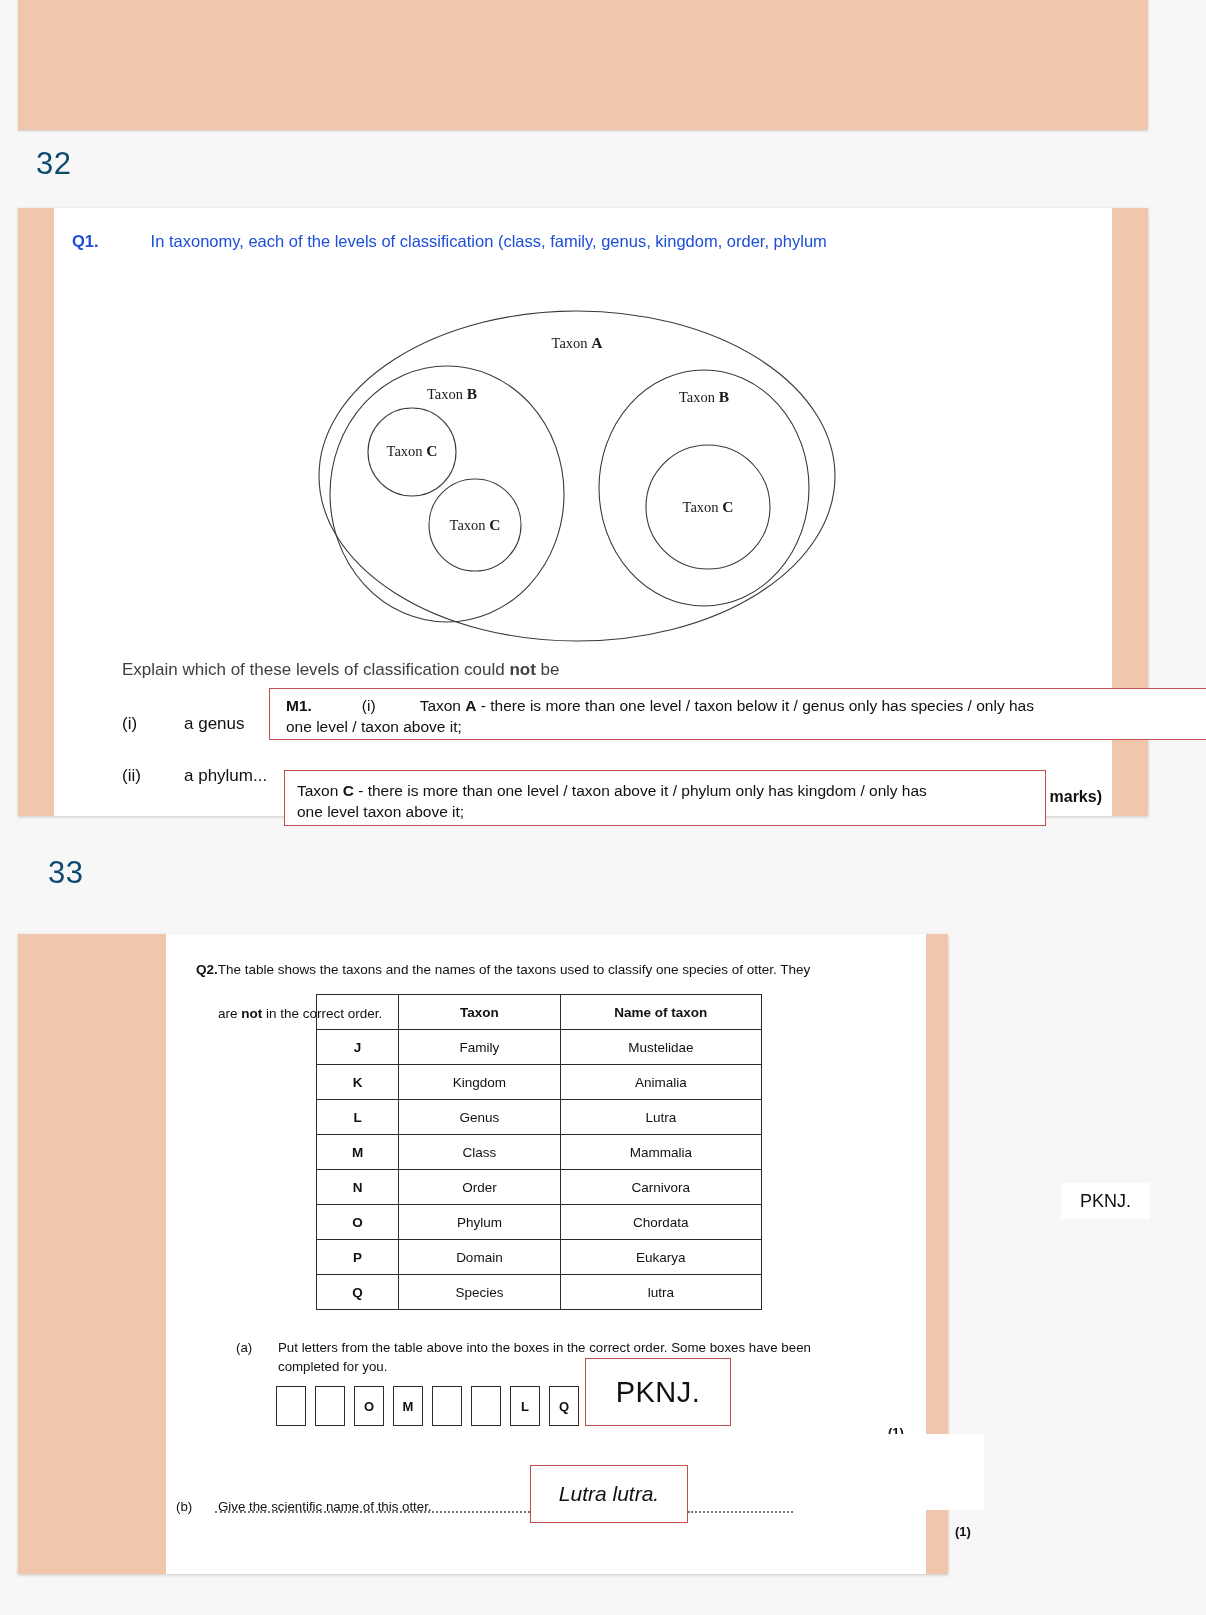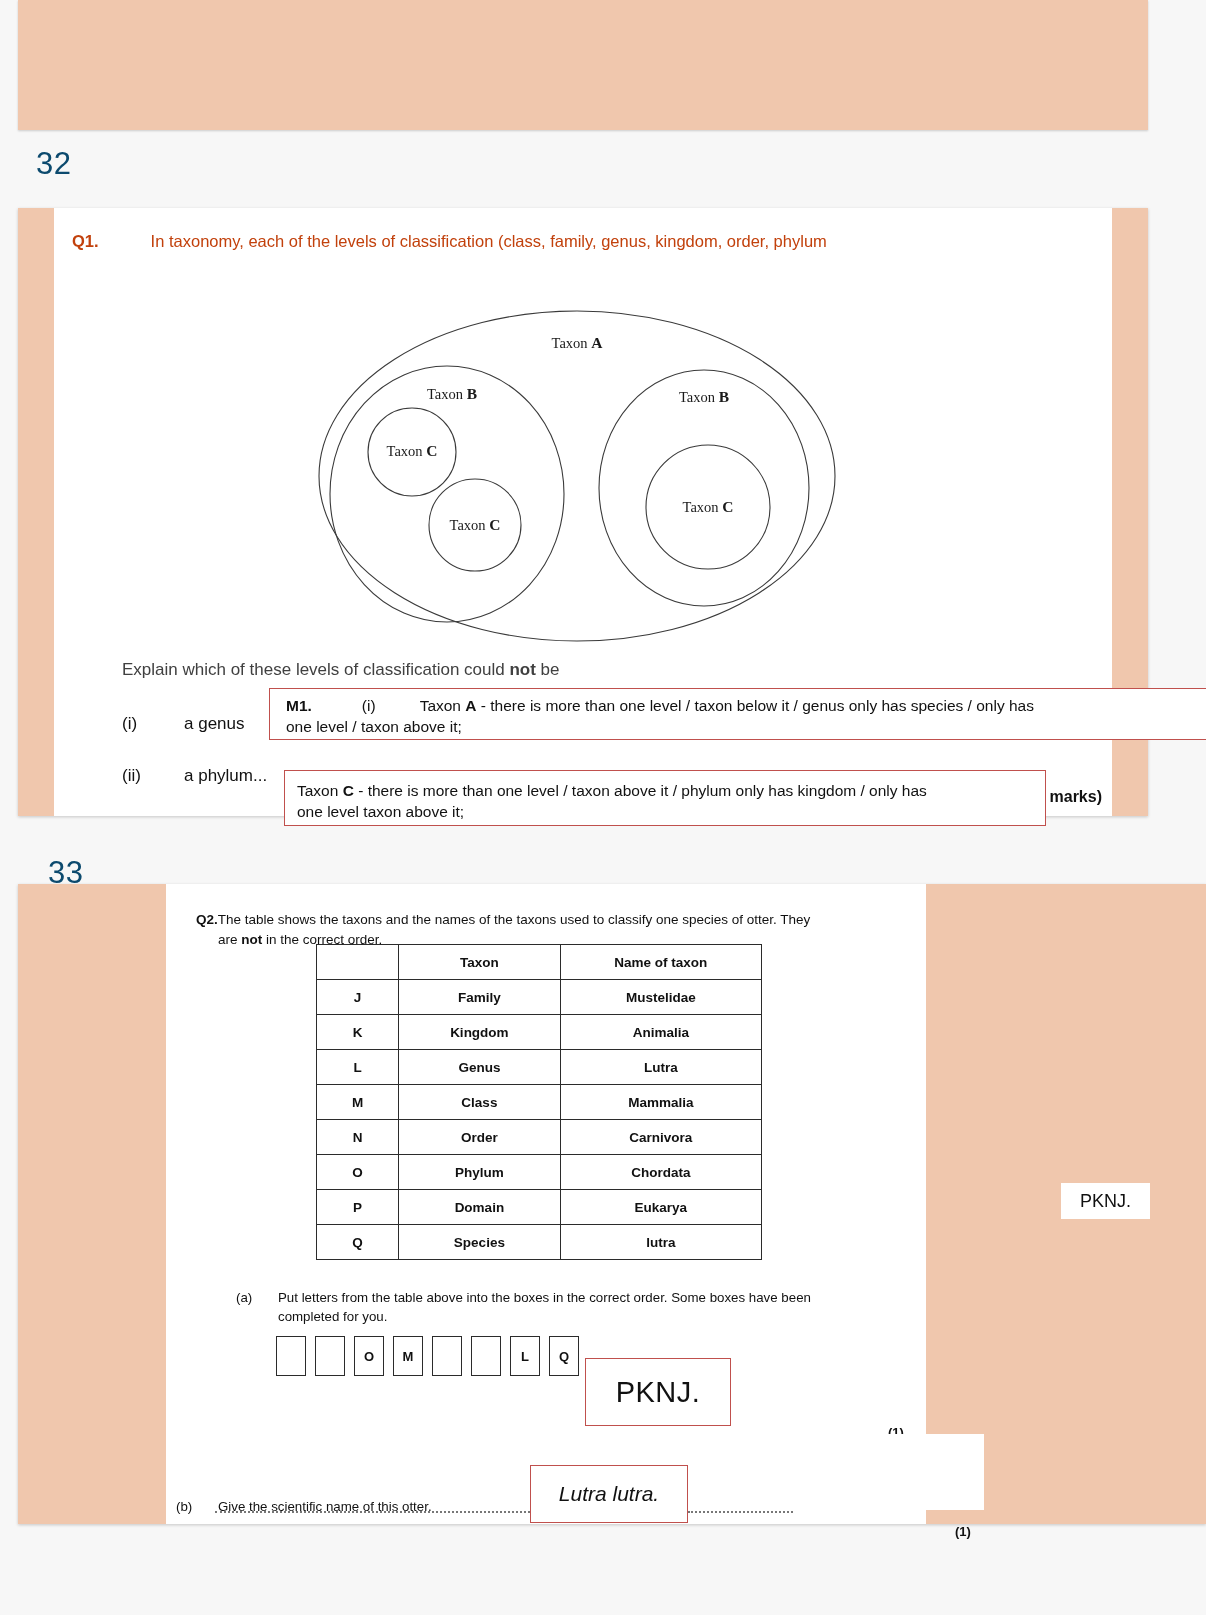--- a/index.html
+++ b/index.html
@@ -35,21 +35,21 @@
     box-shadow:0 1px 3px rgba(0,0,0,.2);
   }
   #sheet32{left:18px;top:208px;width:1130px;height:608px;}
   #sheet32 .paper{
     position:absolute;left:36px;top:0;width:1058px;height:608px;
     background:#ffffff;
   }
 
   .q1-head{
     position:absolute;left:18px;top:22px;width:1010px;
-    font-size:16.5px;line-height:1.42;color:#c2410c;
+    font-size:16.5px;line-height:1.42;color:#1d4ed8;
   }
   .q1-head .qnum{font-weight:bold;}
   .q1-head .indent{display:inline-block;width:52px;}
 
   
   .venn{position:absolute;left:258px;top:96px;width:530px;height:345px;}
   .venn svg{display:block;}
   .venn-label{
     font-family:"Liberation Serif", serif;
     font-size:14.5px;fill:#1a1a1a;
@@ -89,47 +89,47 @@
   #anno-m1{left:269px;top:688px;width:954px;height:52px;}
   #anno-m1 .txt{padding-left:16px;}
   #anno-m1 .m1lbl{font-weight:bold;}
   #anno-m1 .sp1{display:inline-block;width:50px;}
   #anno-m1 .sp2{display:inline-block;width:44px;}
 
   #anno-taxonc{left:284px;top:770px;width:762px;height:56px;}
   #anno-taxonc .txt{padding-left:12px;padding-top:9px;}
 
   
-  #sheet33{left:18px;top:884px;width:1188px;height:640px;}
+  #sheet33{left:18px;top:934px;width:930px;height:640px;}
   #sheet33 .paper{
     position:absolute;left:148px;top:0;width:760px;height:640px;
     background:#ffffff;
   }
 
   .q2-head{
     position:absolute;left:30px;top:26px;width:700px;
     font-size:13.5px;line-height:1.45;color:#111;
   }
   .q2-head .qnum{font-weight:bold;}
   .q2-head b{font-weight:bold;}
-  .q2-head .l2{display:block;padding-left:22px;}
+  .q2-head .l2{display:block;padding-left:22px;margin-top:24px;}
 
   table.taxon-table{
     position:absolute;left:150px;top:60px;
     border-collapse:collapse;
     width:446px;
   }
   table.taxon-table td,table.taxon-table th{
     border:1.3px solid #2b2b2b;
     height:34px;
     font-size:13.5px;
     text-align:center;
     vertical-align:middle;
     color:#111;
-    font-weight:bold;
+    font-weight:normal;
     padding:0;
   }
   table.taxon-table th{font-weight:bold;font-size:13.5px;}
   table.taxon-table .c-letter{width:82px;font-weight:bold;}
   table.taxon-table .c-taxon{width:162px;}
   table.taxon-table .c-name{width:202px;}
 
   .part-a{
     position:absolute;left:70px;top:404px;width:660px;
     font-size:13.3px;line-height:1.45;color:#111;

